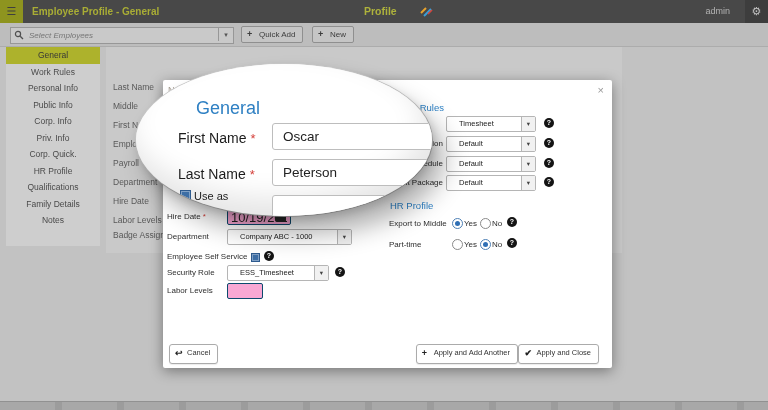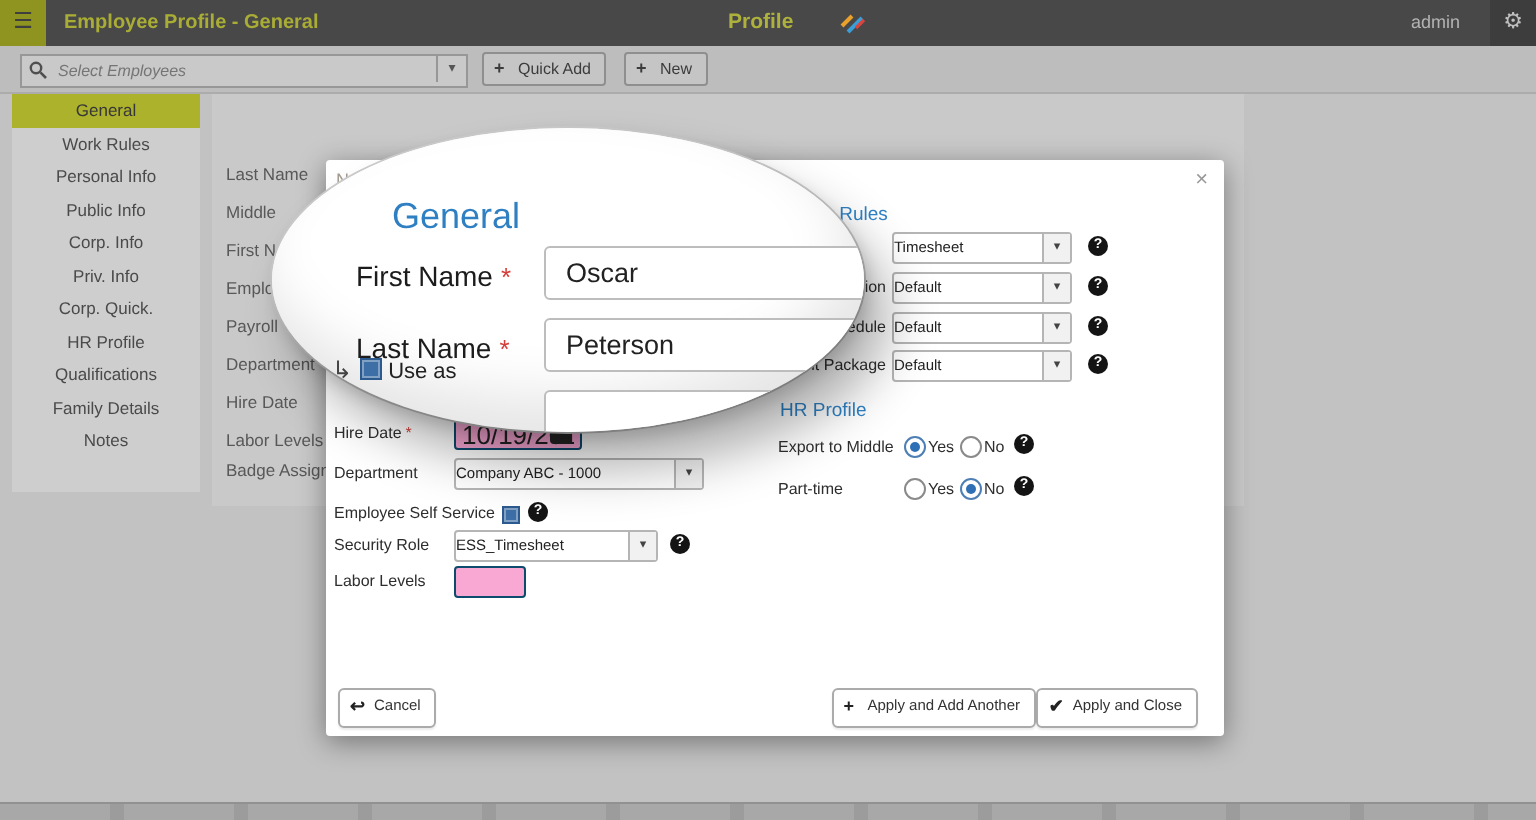--- a/index.html
+++ b/index.html
@@ -52,21 +52,21 @@
   
   .modal{position:absolute;left:163px;top:80px;width:449px;height:288px;background:#fff;
          border-radius:2px;box-shadow:0 3px 14px rgba(0,0,0,.4);z-index:100;}
   .m-title{position:absolute;left:5px;top:5px;font-size:9px;color:#a59c90;}
   .m-close{position:absolute;right:8px;top:4px;font-size:11px;color:#9a9a9a;cursor:pointer;}
   .m-label{position:absolute;font-size:8px;color:#2e2e2e;white-space:nowrap;}
   .req{color:#d43f3a;margin-left:2px;font-size:8px;}
   .m-input{position:absolute;height:14px;border:1px solid #0c4a6e;border-radius:2px;background:#f9a8d4;
            font-size:13px;color:#222;padding:0 3px;outline:none;font-family:"Liberation Sans",sans-serif;}
   .m-select{position:absolute;height:16px;border:1px solid #b5b5b5;border-radius:2px;background:#fff;
-           font-size:7.5px;color:#222;line-height:14px;padding-left:0;box-sizing:border-box;cursor:pointer;}
+           font-size:7.5px;color:#222;line-height:14px;padding-left:12px;box-sizing:border-box;cursor:pointer;}
   .m-select .dd{position:absolute;right:0;top:0;bottom:0;width:13px;border-left:1px solid #b5b5b5;
            background:#f1f1f1;text-align:center;font-size:6.5px;line-height:14px;color:#444;}
   .help{position:absolute;width:10px;height:10px;border-radius:50%;background:#141414;color:#fff;
         font-size:7px;font-weight:bold;text-align:center;line-height:10px;cursor:pointer;}
   .blue-h{position:absolute;font-size:9.5px;color:#2e82c6;white-space:nowrap;}
   .wr-label{position:absolute;left:150px;width:130px;text-align:right;font-size:8px;color:#2e2e2e;}
   .checkbox{position:absolute;width:7px;height:7px;background:#3d6ea5;border:1px solid #2d5a8e;
         box-shadow:inset 0 0 0 1px rgba(255,255,255,.35);cursor:pointer;}
   .cal{position:absolute;left:112px;top:131px;width:11px;height:11px;border-radius:2px;cursor:pointer;
         background:linear-gradient(#262626 0 3px,#fff 3px 4px,#262626 4px);}
@@ -85,21 +85,21 @@
   .lens{position:absolute;left:136px;top:64px;width:296px;height:152px;border-radius:50%;
         background:#fff;z-index:200;overflow:hidden;
         box-shadow:12px 18px 26px rgba(0,0,0,.32),2px 4px 8px rgba(0,0,0,.15),0 0 0 1px #cfcfcf,
                    inset -8px -18px 28px rgba(0,0,0,.10),inset 6px 10px 14px rgba(255,255,255,.85);}
   .lens-h{position:absolute;left:60px;top:34px;font-size:18px;color:#2f80c3;}
   .lens-label{position:absolute;font-size:14px;color:#1c1c1c;white-space:nowrap;}
   .lens-label .req{font-size:13px;margin-left:4px;}
   .lens-input{position:absolute;left:136px;width:150px;height:25px;border:1px solid #bdbdbd;border-radius:3px;
         font-size:13.5px;color:#222;padding:0 10px;outline:none;background:#fff;
         font-family:"Liberation Sans",sans-serif;}
-  .lens-frag{position:absolute;left:30px;top:114px;font-size:11px;color:#222;white-space:nowrap;}
+  .lens-frag{position:absolute;left:30px;top:125px;font-size:11px;color:#222;white-space:nowrap;}
   .lens-frag .sub{font-size:12px;color:#444;margin-right:4px;}
   .lens-frag .cb{display:inline-block;width:9px;height:9px;background:#3d6ea5;border:1px solid #2d5a8e;
         box-shadow:inset 0 0 0 1px rgba(255,255,255,.35);vertical-align:-1px;margin-right:3px;}
 </style>
 </head>
 <body>
 
 <div class="stage">
 
   <div class="topbar">

